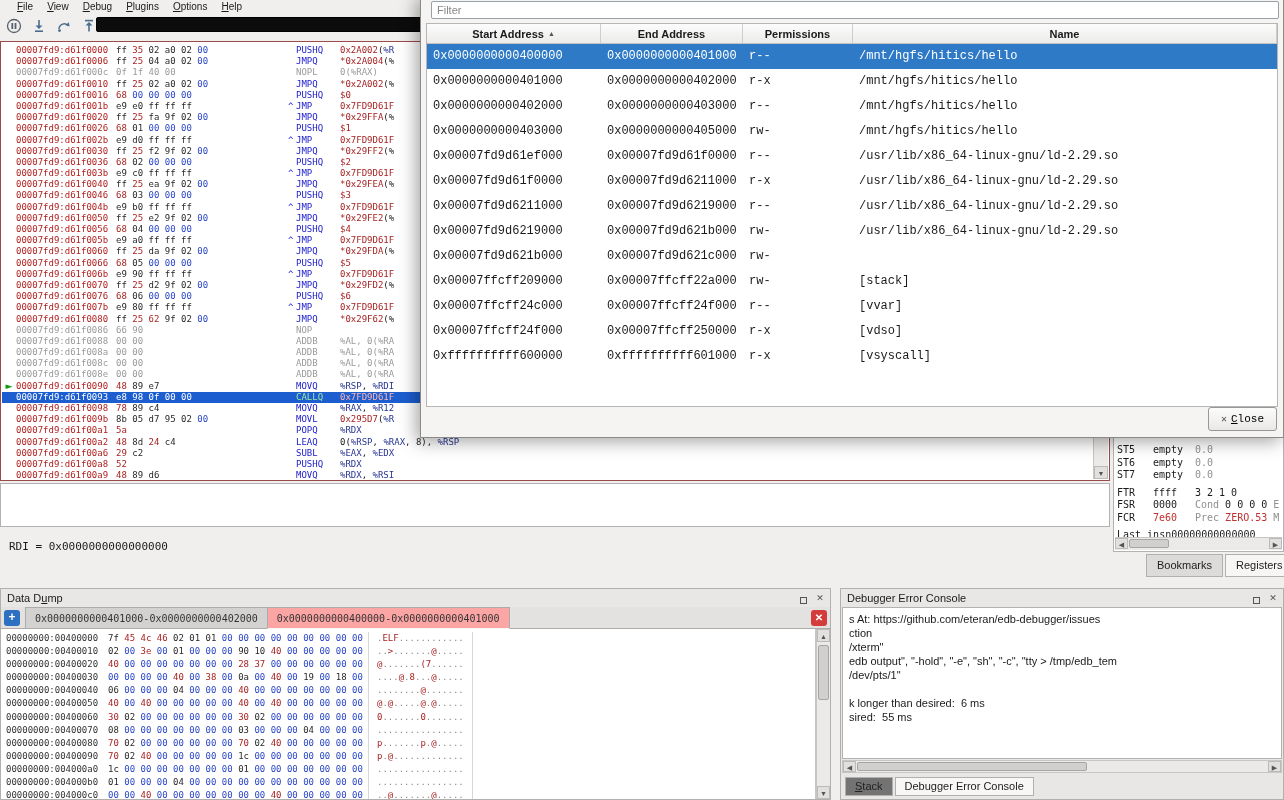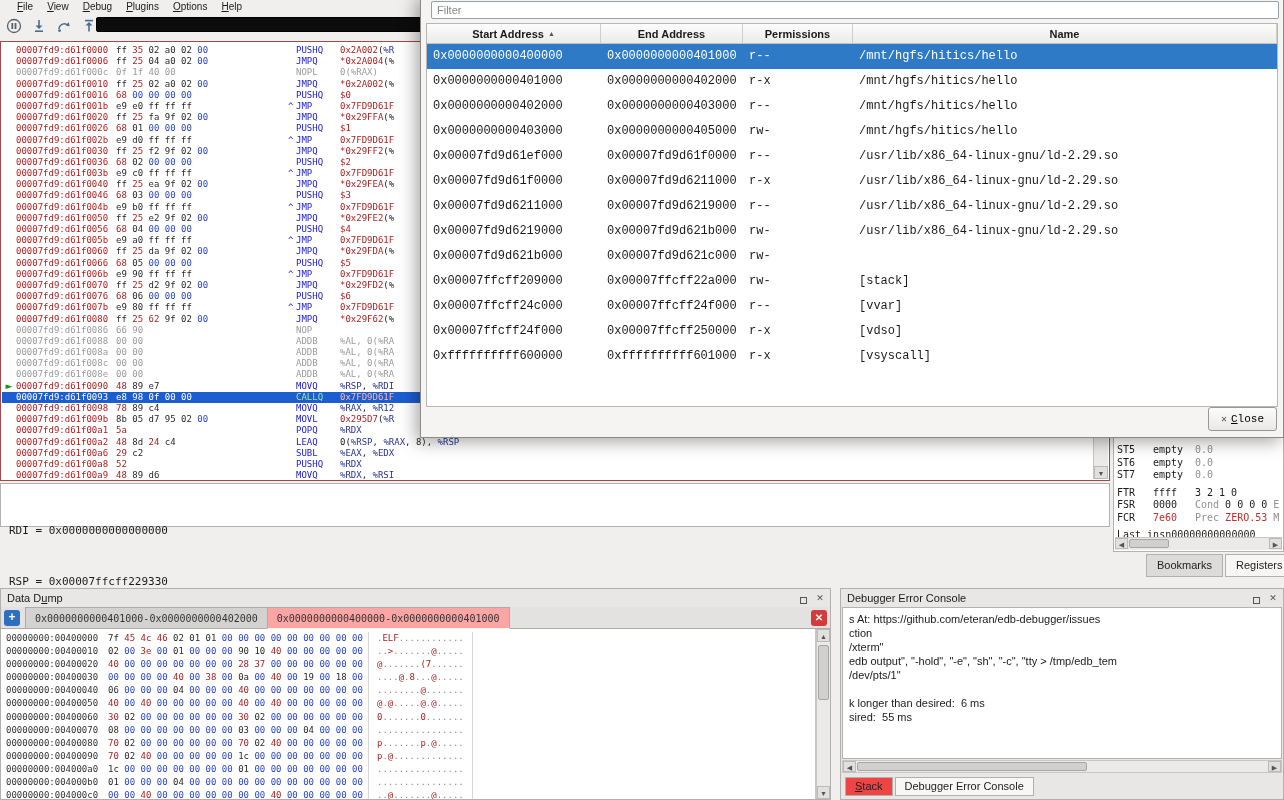--- a/index.html
+++ b/index.html
@@ -34,21 +34,21 @@
   .drow.selected .t-num{color:#ffb4b4 !important}
   .cur-arrow{color:#0a9a0a;font-size:9px;font-family:"DejaVu Sans",sans-serif}
 
   
   .sb-track{background:#eceae8}
   .sb-btn{position:absolute;width:14px;height:13px;text-align:center;font-size:7px;line-height:13px;color:#555;background:#e2e0de;border:1px solid #bcbab8}
   .sb-thumb{position:absolute;background:#d2d0ce;border:1px solid #a8a6a4;border-radius:2px}
   #disasm-scroll{position:absolute;top:1px;right: 1px;bottom:1px;width:15px;border-left:1px solid #c8c6c4}
 
   
-  #info-pane{left:0;top:483px;width:1110px;height:44px;background:#fff;border:1px solid #b4b2b0;font-family:"DejaVu Sans Mono",monospace;font-size:11px;line-height:17px;padding:4px 8px;white-space:pre}
+  #info-pane{left:0;top:483px;width:1110px;height:44px;background:#fff;border:1px solid #b4b2b0;font-family:"DejaVu Sans Mono",monospace;font-size:11px;line-height:17px;padding:20px 8px;white-space:pre}
 
   
   #registers-dock{left:1113px;top:41px;width:171px;height:511px;background:#fff;border:1px solid #b4b2b0;overflow:hidden}
   #fpu-rows{position:absolute;left:3px;top:402px;font-family:"DejaVu Sans Mono",monospace;font-size:10px;white-space:pre}
   .frow{height:12.5px;line-height:12.5px}
   .fgap{margin-top:5px}
   .fn{display:inline-block;min-width:36px}
   .fv{display:inline-block;min-width:42px}
   .red{color:#c03030}.dim{color:#909090}
   #reg-hscroll{position:absolute;left:1px;right:1px;bottom:1px;height:13px;border-top:1px solid #c8c6c4}
@@ -90,21 +90,21 @@
   .haddr{width:102px;flex:none;color:#333}
   .hbytes{width:252px;flex:none}
   .hascii{margin-left:8px;padding:0 8px;border-left:1px solid #d8d6d4;border-right:1px solid #d8d6d4}
   .ad{color:#8a8a8a}.ac{color:#a82424}
   #dd-scroll{position:absolute;right:0;top:40px;bottom:0;width:14px;border-left:1px solid #c8c6c4}
 
   .con-body{position:absolute;left:1px;right:1px;top:18px;height:152px;background:#fff;border:1px solid #b4b2b0;padding:4px 6px;font-size:11px;line-height:14px;overflow:hidden}
   .con-line{white-space:pre;height:14px}
   #con-hscroll{position:absolute;left:1px;top:171px;right:1px;height:13px;border:1px solid #c8c6c4}
   #con-tabs{position:absolute;left:4px;bottom:2px;height:20px;white-space:nowrap}
-  .con-tab{display:inline-block;padding:2px 9px 3px;border:1px solid #b2b0ae;background:#ef4444;margin-right:2px;font-size:11px;color:#222}
+  .con-tab{display:inline-block;padding:2px 9px 3px;border:1px solid #b2b0ae;background:#737373;margin-right:2px;font-size:11px;color:#222}
   .con-tab.active{background:#f8f7f6}
 </style>
 </head>
 <body>
 
 <div id="app">
 
   <div id="menubar" class="abs"><span class="menu-item"><u>F</u>ile</span><span class="menu-item"><u>V</u>iew</span><span class="menu-item"><u>D</u>ebug</span><span class="menu-item"><u>P</u>lugins</span><span class="menu-item"><u>O</u>ptions</span><span class="menu-item"><u>H</u>elp</span></div>
 
   <div id="toolbar" class="abs">

